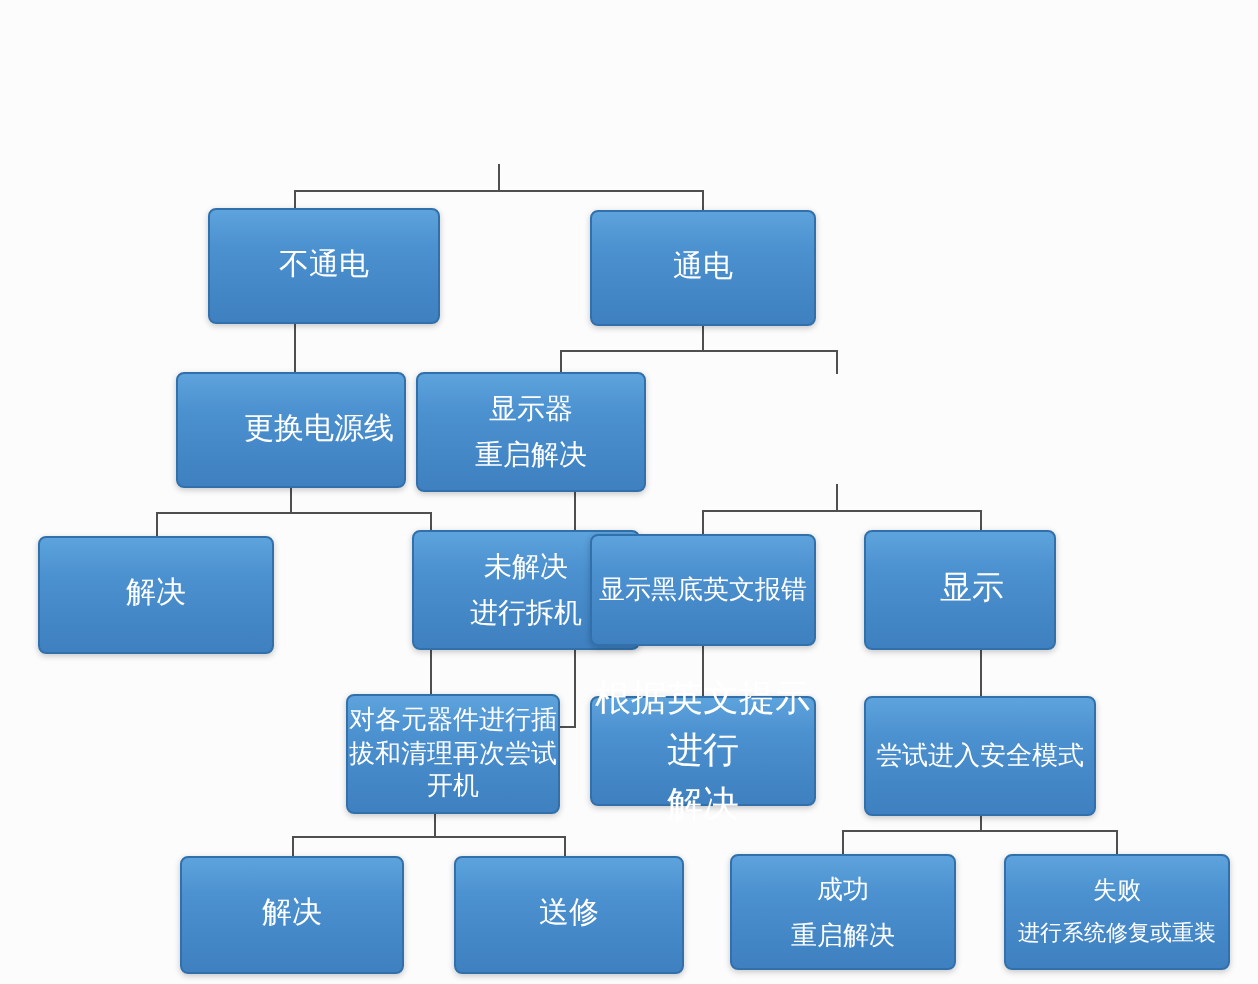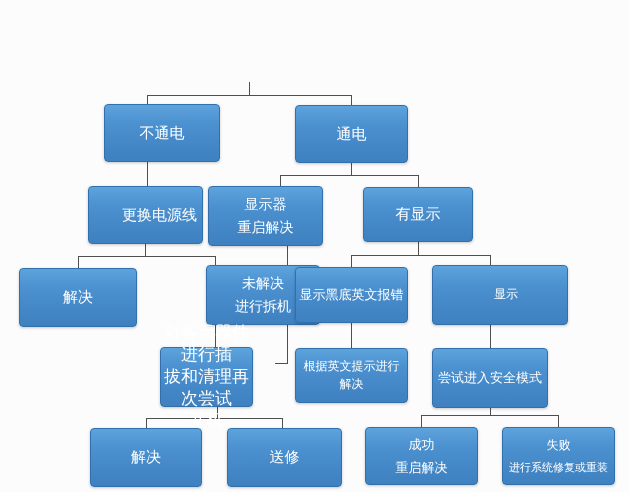--- a/index.html
+++ b/index.html
@@ -94,48 +94,45 @@
 
   <div class="node" style="left:88px;top:186px;width:115px;height:58px;font-size:15px;padding-left:28px;">
     <span>更换电源线</span>
   </div>
 
   <div class="node" style="left:208px;top:186px;width:115px;height:60px;font-size:14px;line-height:1.65;">
     <span>显示器</span>
     <span>重启解决</span>
   </div>
 
-  <div class="node" style="left:363px;top:187px;width:110px;height:55px;font-size:15px;">
-    <span>有显示</span>
-  </div>
 
   <div class="node" style="left:19px;top:268px;width:118px;height:59px;font-size:15px;">
     <span>解决</span>
   </div>
 
   <div class="node" style="left:158px;top:265px;width:114px;height:60px;font-size:14px;line-height:1.65;margin-left:48px;">
     <span>未解决</span>
     <span>进行拆机</span>
   </div>
 
   <div class="node" style="left:295px;top:267px;width:113px;height:56px;font-size:13px;">
     <span>显示黑底英文报错</span>
   </div>
 
-  <div class="node" style="left:432px;top:265px;width:136px;height:60px;font-size:12px;line-height:1.8;padding-left:12px;">
+  <div class="node" style="left:432px;top:265px;width:96px;height:60px;font-size:16px;line-height:1.8;padding-left:12px;">
     <span>显示</span>
   </div>
 
-  <div class="node" style="left:160px;top:347px;width:93px;height:60px;font-size:17px;line-height:1.3;">
+  <div class="node" style="left:173px;top:347px;width:107px;height:60px;font-size:13px;line-height:1.3;">
     <span>对各元器件进行插</span>
     <span>拔和清理再次尝试</span>
     <span>开机</span>
   </div>
 
-  <div class="node" style="left:295px;top:348px;width:113px;height:55px;font-size:12px;line-height:1.45;">
+  <div class="node" style="left:295px;top:348px;width:113px;height:55px;font-size:18px;line-height:1.45;">
     <span>根据英文提示进行</span>
     <span>解决</span>
   </div>
 
   <div class="node" style="left:432px;top:348px;width:116px;height:60px;font-size:13px;">
     <span>尝试进入安全模式</span>
   </div>
 
   <div class="node" style="left:90px;top:428px;width:112px;height:59px;font-size:15px;">
     <span>解决</span>

